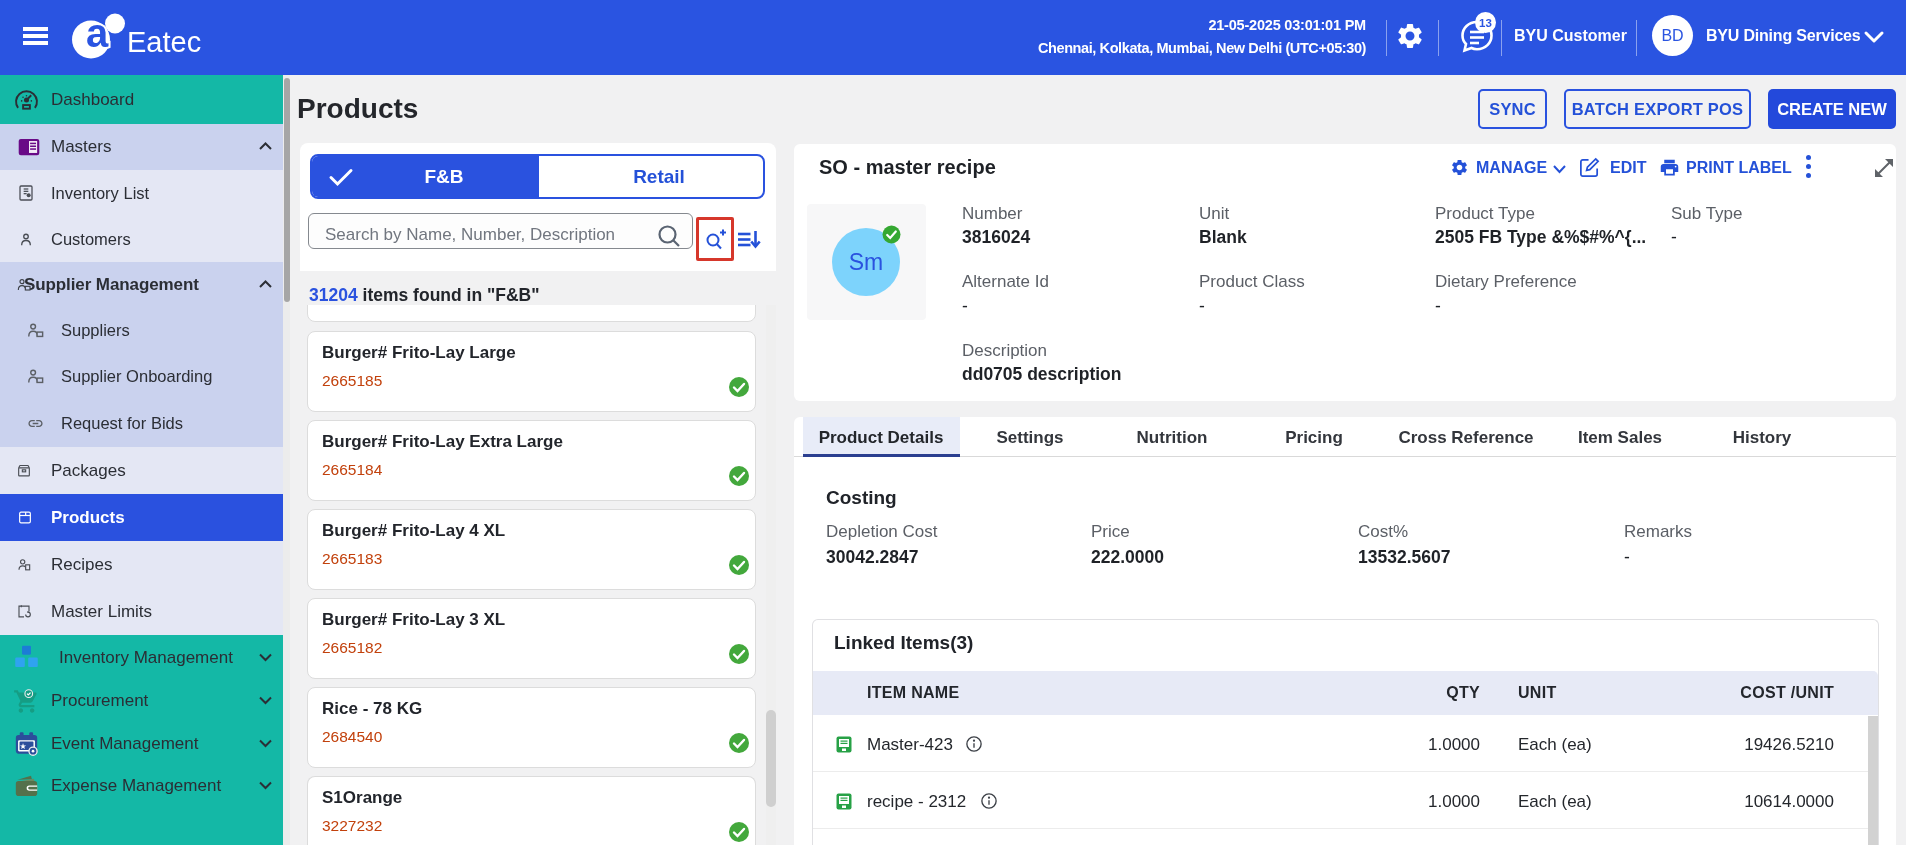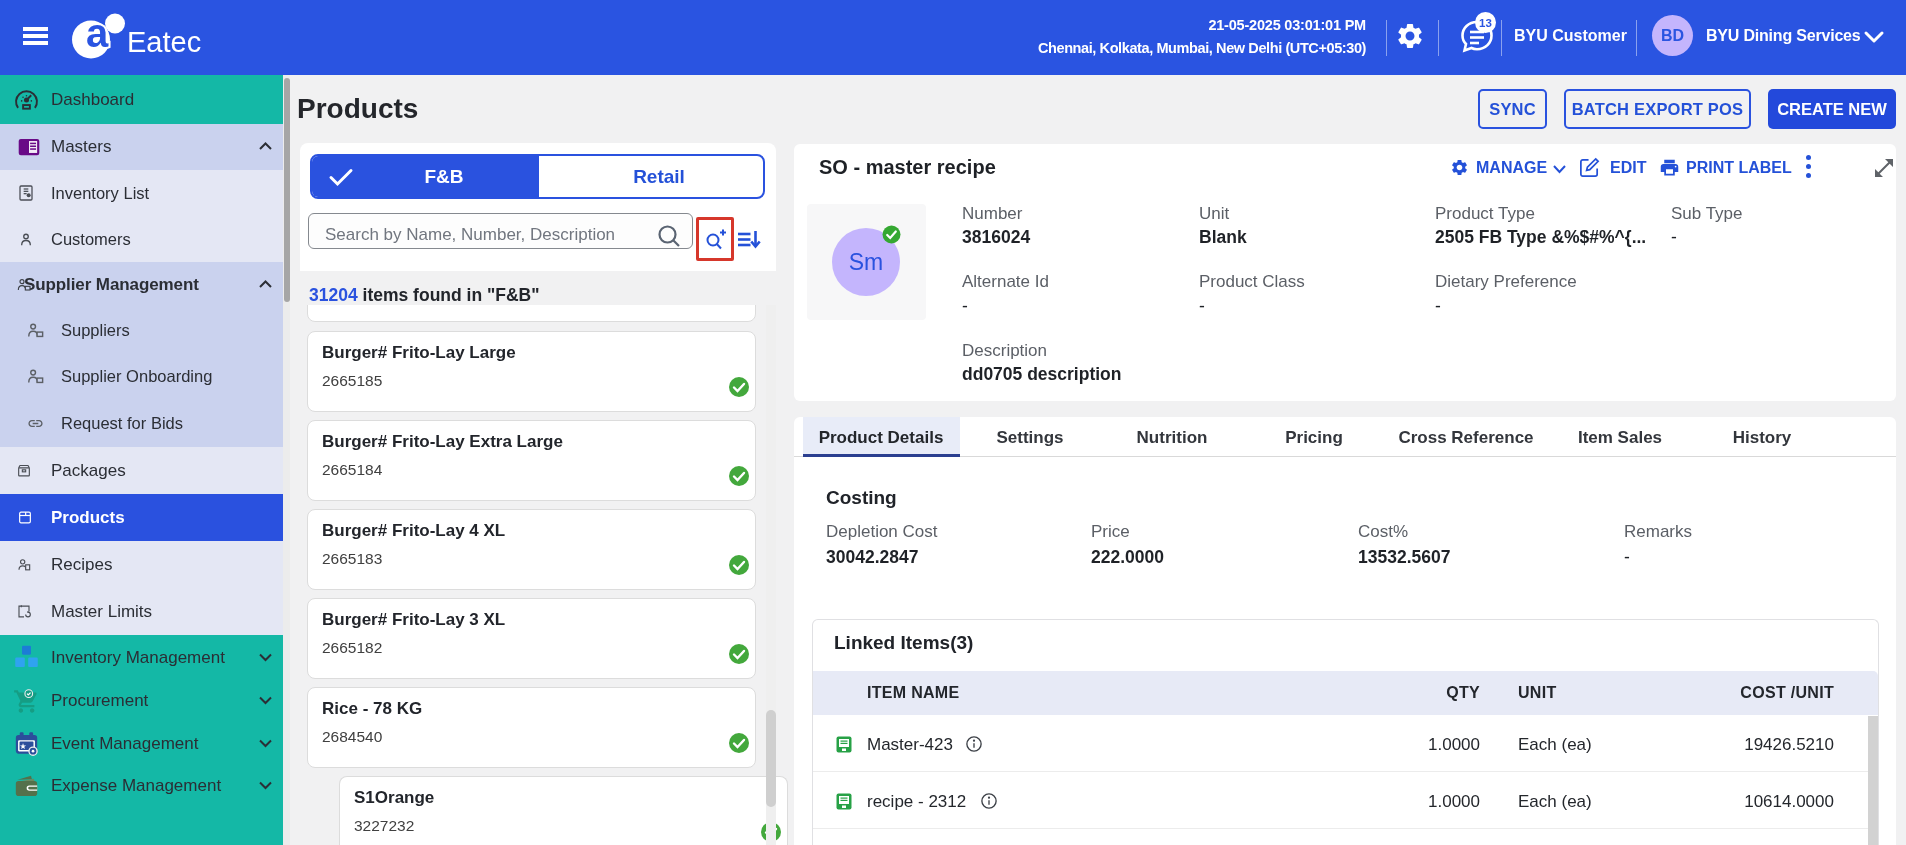--- a/index.html
+++ b/index.html
@@ -17,21 +17,21 @@
 .srow .lbl { font-size:17px; color:#2B2E35; }
 .srow .chev { position:absolute; right:10px; top:50%; margin-top:-6px; }
 .lavd { background:#CAD2EE; }
 .lavl { background:#E4E7F4; }
 .selrow { background:#2A51DF; }
 
 #main { position:absolute; left:290px; top:75px; width:1616px; height:770px; background:#F1F1F2; }
 .btn-o { position:absolute; height:40px; border:2px solid #2A52DF; border-radius:5px; color:#2451D8; font-weight:700; font-size:16.5px; display:flex; align-items:center; justify-content:center; letter-spacing:.2px; background:transparent; }
 .card { position:absolute; left:307px; width:449px; height:81px; background:#fff; border:1px solid #DCDCDC; border-radius:8px; }
 .card .t { position:absolute; left:14px; top:11px; font-size:17px; font-weight:700; color:#22252B; }
-.card .n { position:absolute; left:14px; top:40px; font-size:15.5px; color:#404040; }
+.card .n { position:absolute; left:14px; top:40px; font-size:15.5px; color:#c2410c; }
 .card .chk { position:absolute; left:420px; top:44px; }
 .glabel { font-size:17px; color:#5B5F66; position:absolute; }
 .gvalue { font-size:17.5px; font-weight:700; color:#1F2227; position:absolute; }
 .tabt { position:absolute; top:428px; font-size:17px; font-weight:700; color:#33363C; transform:translateX(-50%); }
 .th { position:absolute; top:684px; font-size:16px; font-weight:700; color:#23262C; letter-spacing:.3px; }
 .td1 { position:absolute; font-size:17px; color:#24272C; }
 </style>
 </head>
 <body>
 <div id="topbar">
@@ -63,21 +63,21 @@
   <svg class="abs" style="left:1458px;top:16px;" width="38" height="40" viewBox="0 0 38 40">
     <path d="M19 6 C10.5 6 4.5 12 4.5 19.5 C4.5 23 6 26 8 28 L6.5 34.5 L13.5 32 C15 32.8 17 33.2 19 33.2 C27.5 33.2 33.5 27 33.5 19.5 C33.5 12 27.5 6 19 6 Z" fill="none" stroke="#fff" stroke-width="2.6"></path>
     <line x1="12" y1="16" x2="26" y2="16" stroke="#fff" stroke-width="2.6"></line>
     <line x1="12" y1="21.5" x2="26" y2="21.5" stroke="#fff" stroke-width="2.6"></line>
     <line x1="12" y1="27" x2="21" y2="27" stroke="#fff" stroke-width="2.6"></line>
   </svg>
   <div class="abs" style="left:1475px;top:12px;width:21px;height:21px;border-radius:50%;background:#fff;color:#2A54E1;font-size:11.5px;font-weight:700;display:flex;align-items:center;justify-content:center;">13</div>
   <div class="tdiv" style="left:1501px;"></div>
   <div class="abs" style="left:1514px;top:27px;color:#fff;font-size:16px;font-weight:700;">BYU Customer</div>
   <div class="tdiv" style="left:1636px;"></div>
-  <div class="abs" style="left:1652px;top:15px;width:41px;height:41px;border-radius:50%;background:#c4b5fd;color:#2A54E1;font-size:16px;font-weight:700;display:flex;align-items:center;justify-content:center;">BD</div>
+  <div class="abs" style="left:1652px;top:15px;width:41px;height:41px;border-radius:50%;background:#ffffff;color:#2A54E1;font-size:16px;font-weight:400;display:flex;align-items:center;justify-content:center;">BD</div>
   <div class="abs" style="left:1706px;top:27px;color:#fff;font-size:16px;font-weight:700;letter-spacing:-.2px;">BYU Dining Services</div>
   <svg class="abs" style="left:1863px;top:29px;" width="22" height="16" viewBox="0 0 22 16">
     <path d="M3 4 L11 12 L19 4" fill="none" stroke="#fff" stroke-width="3" stroke-linecap="round" stroke-linejoin="round"></path>
   </svg>
 </div>
 <div id="sidebar">
 
   <div class="srow" style="height:49px;">
     <span class="ic">
         <svg width="28" height="28" viewBox="0 0 24 24" fill="none" stroke="#2B2E35" stroke-width="1.7">
@@ -218,21 +218,21 @@
       <path d="M8 4 H4.5 V20 H12"></path>
       <path d="M8 4 H19.5 V12"></path>
       <path d="M8 2.5 V5.5"></path>
       <path d="M14.5 16.5 a3.5 3.5 0 1 0 3.5 -3.5" fill="none"></path>
       <path d="M18 11.5 V13 H16.5" stroke-width="1.4"></path>
     </svg>
       </span>
     <span class="lbl" style="margin-left:51px;font-size:17px;">Master Limits</span>
   </div>
 
-  <div class="srow" style="height:45px;">
+  <div class="srow" style="height:45px;padding-left:8px;">
     <span class="ic">
         <svg width="27" height="27" viewBox="0 0 24 24">
       <rect x="8" y="1.5" width="8" height="8" rx="1" fill="#1C7CD6"></rect>
       <rect x="2" y="12" width="8.5" height="8.5" rx="1" fill="#2FA3F0"></rect>
       <rect x="13.5" y="12" width="8.5" height="8.5" rx="1" fill="#2FA3F0"></rect>
     </svg>
       </span>
     <span class="lbl" style="margin-left:51px;">Inventory Management</span>
     <svg class="chev" width="15" height="10" viewBox="0 0 15 10">
         <path d="M2 2.5 L7.5 8 L13 2.5" fill="none" stroke="#2B2E35" stroke-width="2"></path>
@@ -370,21 +370,21 @@
     </svg>
   </div>
 <div class="card" style="top:687px;">
     <div class="t">Rice - 78 KG</div>
     <div class="n">2684540</div>
   <svg class="chk" width="22" height="22" viewBox="0 0 22 22">
       <circle cx="11" cy="11" r="10" fill="#43A83C"></circle>
       <path d="M6 11.5 L9.5 15 L16 8" stroke="#fff" stroke-width="2.4" fill="none" stroke-linecap="round"></path>
     </svg>
   </div>
-<div class="card" style="top:776px;height:69px;border-radius:8px 8px 0 0;border-bottom:none;margin-left:32px;">
+<div class="card" style="top:776px;height:69px;border-radius:8px 8px 0 0;border-bottom:none;">
     <div class="t">S1Orange</div>
     <div class="n">3227232</div>
   <svg class="chk" width="22" height="22" viewBox="0 0 22 22">
       <circle cx="11" cy="11" r="10" fill="#43A83C"></circle>
       <path d="M6 11.5 L9.5 15 L16 8" stroke="#fff" stroke-width="2.4" fill="none" stroke-linecap="round"></path>
     </svg>
   </div>
 
 <div class="abs" style="left:766px;top:305px;width:10px;height:540px;background:#EFEFEF;"></div>
 <div class="abs" style="left:766px;top:710px;width:10px;height:97px;background:#CFCFCF;border-radius:5px;"></div>
@@ -411,21 +411,21 @@
 <div class="abs" style="left:1806px;top:155px;width:5px;height:26px;">
   <div style="position:absolute;top:0;width:5px;height:5px;border-radius:50%;background:#2451D8;"></div>
   <div style="position:absolute;top:9px;width:5px;height:5px;border-radius:50%;background:#2451D8;"></div>
   <div style="position:absolute;top:18px;width:5px;height:5px;border-radius:50%;background:#2451D8;"></div>
 </div>
 <svg class="abs" style="left:1872px;top:156px;" width="24" height="24" viewBox="0 0 24 24" fill="#5F6368">
   <path d="M21,11V3h-8l3.29,3.29l-10,10L3,13v8h8l-3.29-3.29l10-10L21,11z"></path>
 </svg>
 
 <div class="abs" style="left:807px;top:204px;width:119px;height:116px;background:#F7F7F8;border-radius:4px;"></div>
-<div class="abs" style="left:832px;top:228px;width:68px;height:68px;border-radius:50%;background:#c4b5fd;display:flex;align-items:center;justify-content:center;color:#2A52DF;font-size:23px;">Sm</div>
+<div class="abs" style="left:832px;top:228px;width:68px;height:68px;border-radius:50%;background:#7dd3fc;display:flex;align-items:center;justify-content:center;color:#2A52DF;font-size:23px;">Sm</div>
 <svg class="abs" style="left:882px;top:225px;" width="19" height="19" viewBox="0 0 19 19">
     <circle cx="9.5" cy="9.5" r="9" fill="#35A832"></circle>
     <path d="M5.2 10 L8.2 13 L13.8 6.5" stroke="#fff" stroke-width="2.2" fill="none" stroke-linecap="round"></path>
   </svg>
 
 <div class="glabel" style="left:962px;top:204px;">Number</div>
 <div class="gvalue" style="left:962px;top:227px;">3816024</div>
 <div class="glabel" style="left:1199px;top:204px;">Unit</div>
 <div class="gvalue" style="left:1199px;top:227px;">Blank</div>
 <div class="glabel" style="left:1435px;top:204px;">Product Type</div>

